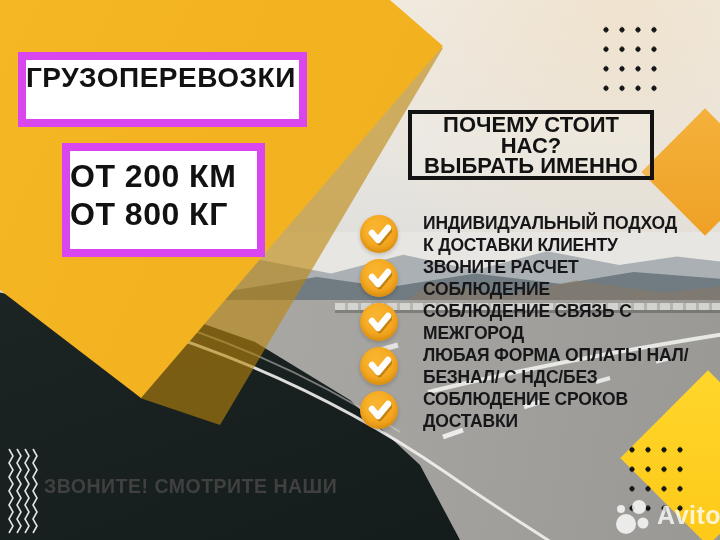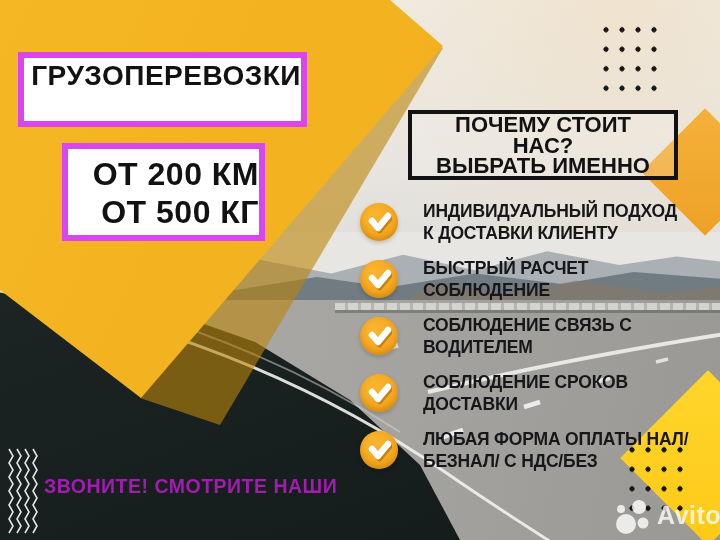--- a/index.html
+++ b/index.html
@@ -42,42 +42,42 @@
   .right-diamond{left:660px;top:127px;width:90px;height:90px;transform:rotate(45deg);
     background:linear-gradient(135deg,#F4B13B 0%,#EFA126 100%);}
   .br-diamond{left:646px;top:396px;width:124px;height:124px;transform:rotate(45deg);
     background:linear-gradient(135deg,#FFD62B 0%,#FDC918 100%);}
   .dots{background-image:radial-gradient(circle,#161616 2.3px,rgba(0,0,0,0) 2.9px);
     background-size:16px 19.5px;background-position:4px 4px;}
   .dots-tr{left:594px;top:16px;width:64px;height:76px;}
   .dots-br{left:620px;top:436px;width:66px;height:76px;}
 
   
-  .card{background:#FFFFFF;border:6px solid #d946ef;color:#121212;text-align:right;overflow:visible;}
+  .card{background:#FFFFFF;border:8px solid #d946ef;color:#121212;text-align:left;overflow:visible;}
   .title-card{left:18px;top:52px;width:289px;height:75px;}
   .title-card .l1{font-size:28px;font-weight:800;letter-spacing:.5px;line-height:30px;margin-top:3px;white-space:nowrap;}
   .title-card .l2{font-size:41px;font-weight:900;letter-spacing:3px;line-height:38px;white-space:nowrap;}
-  .limits-card{left:62px;top:143px;width:203px;height:98px;padding-top:6px;}
+  .limits-card{left:62px;top:143px;width:203px;height:114px;padding-top:6px;}
   .limit-row{font-size:32px;font-weight:900;line-height:38px;letter-spacing:.5px;white-space:nowrap;}
   .limit-row .unit{font-weight:700;}
-  .benefits-heading{left:408px;top:110px;width:270px;height:70px;
+  .benefits-heading{left:408px;top:110px;width:246px;height:70px;
     border:4px solid #121212;background:rgba(250,250,248,.18);color:#121212;
     text-align:center;font-size:22px;font-weight:800;line-height:20.5px;padding-top:1px;}
 
   
-  .benefits-list{left:360px;top:200px;width:348px;display:flex;flex-direction:column;gap:13px;}
+  .benefits-list{left:360px;top:212px;width:348px;display:flex;flex-direction:column;}
   .benefit{display:flex;align-items:center;}
   .check{flex:0 0 38px;width:38px;height:38px;border-radius:50%;margin-right:25px;
     background:radial-gradient(circle at 38% 32%,#F9B62F 0%,#F5A61F 60%,#EF9B12 100%);
     box-shadow:inset 0 -3px 5px rgba(160,100,0,.35), 0 2px 4px rgba(0,0,0,.18);
     display:flex;align-items:center;justify-content:center;}
   .benefit-text{font-size:17.5px;font-weight:800;color:#17171A;line-height:22px;letter-spacing:-.2px;}
 
   
-  .cta{left:44px;top:476px;color:#a21caf;font-size:19.5px;font-weight:800;line-height:21px;letter-spacing:.5px;}
+  .cta{left:44px;top:476px;color:#404040;font-size:19.5px;font-weight:800;line-height:21px;letter-spacing:.5px;}
   .zigzag{left:6px;top:447px;}
   .avito{left:612px;top:498px;display:flex;align-items:flex-start;}
   .avito-text{color:rgba(255,255,255,.78);font-size:25px;font-weight:700;line-height:34px;margin-left:5px;letter-spacing:.5px;}
 </style>
 </head>
 <body>
 
 <div id="canvas">
 
   <div class="abs sky"></div>
@@ -110,21 +110,21 @@
 
   <div class="abs card title-card">
     <div class="l1">ГРУЗОПЕРЕВОЗКИ</div>
   </div>
 
   <div class="abs card limits-card">
     <div class="limit-row">
       <span>ОТ</span>&nbsp;<span>200</span>&nbsp;<span class="unit">КМ</span>
     </div>
     <div class="limit-row">
-      <span>ОТ</span>&nbsp;<span>500</span>&nbsp;<span class="unit">КГ</span>
+      <span>ОТ</span>&nbsp;<span>800</span>&nbsp;<span class="unit">КГ</span>
     </div>
   </div>
 
   <div class="abs benefits-heading">
     <div>ПОЧЕМУ СТОИТ</div>
     <div>НАС?</div>
     <div>ВЫБРАТЬ ИМЕННО</div>
   </div>
 
   <div class="abs benefits-list">
@@ -141,58 +141,58 @@
       </div>
     </div>
     <div class="benefit">
       <span class="check">
         <svg width="26" height="26" viewBox="-13 -13 26 26">
             <path d="M -7 -1 L -1 6 L 9 -6" stroke="rgba(130,85,0,.45)" stroke-width="6.5" fill="none" stroke-linecap="round" stroke-linejoin="round" transform="translate(1.5,2)"></path>
             <path d="M -7 -1 L -1 6 L 9 -6" stroke="#FFFFFF" stroke-width="6.5" fill="none" stroke-linecap="round" stroke-linejoin="round"></path>
           </svg>
       </span>
       <div class="benefit-text">
-        <div>БЫСТРЫЙ РАСЧЕТ</div>
+        <div>ЗВОНИТЕ РАСЧЕТ</div>
           <div>СОБЛЮДЕНИЕ</div>
       </div>
     </div>
     <div class="benefit">
       <span class="check">
         <svg width="26" height="26" viewBox="-13 -13 26 26">
             <path d="M -7 -1 L -1 6 L 9 -6" stroke="rgba(130,85,0,.45)" stroke-width="6.5" fill="none" stroke-linecap="round" stroke-linejoin="round" transform="translate(1.5,2)"></path>
             <path d="M -7 -1 L -1 6 L 9 -6" stroke="#FFFFFF" stroke-width="6.5" fill="none" stroke-linecap="round" stroke-linejoin="round"></path>
           </svg>
       </span>
       <div class="benefit-text">
         <div>СОБЛЮДЕНИЕ СВЯЗЬ С</div>
-          <div>ВОДИТЕЛЕМ</div>
+          <div>МЕЖГОРОД</div>
+      </div>
+    </div>
+    <div class="benefit">
+      <span class="check">
+        <svg width="26" height="26" viewBox="-13 -13 26 26">
+            <path d="M -7 -1 L -1 6 L 9 -6" stroke="rgba(130,85,0,.45)" stroke-width="6.5" fill="none" stroke-linecap="round" stroke-linejoin="round" transform="translate(1.5,2)"></path>
+            <path d="M -7 -1 L -1 6 L 9 -6" stroke="#FFFFFF" stroke-width="6.5" fill="none" stroke-linecap="round" stroke-linejoin="round"></path>
+          </svg>
+      </span>
+      <div class="benefit-text">
+        <div>ЛЮБАЯ ФОРМА ОПЛАТЫ НАЛ/</div>
+          <div>БЕЗНАЛ/ С НДС/БЕЗ</div>
       </div>
     </div>
     <div class="benefit">
       <span class="check">
         <svg width="26" height="26" viewBox="-13 -13 26 26">
             <path d="M -7 -1 L -1 6 L 9 -6" stroke="rgba(130,85,0,.45)" stroke-width="6.5" fill="none" stroke-linecap="round" stroke-linejoin="round" transform="translate(1.5,2)"></path>
             <path d="M -7 -1 L -1 6 L 9 -6" stroke="#FFFFFF" stroke-width="6.5" fill="none" stroke-linecap="round" stroke-linejoin="round"></path>
           </svg>
       </span>
       <div class="benefit-text">
         <div>СОБЛЮДЕНИЕ СРОКОВ</div>
           <div>ДОСТАВКИ</div>
-      </div>
-    </div>
-    <div class="benefit">
-      <span class="check">
-        <svg width="26" height="26" viewBox="-13 -13 26 26">
-            <path d="M -7 -1 L -1 6 L 9 -6" stroke="rgba(130,85,0,.45)" stroke-width="6.5" fill="none" stroke-linecap="round" stroke-linejoin="round" transform="translate(1.5,2)"></path>
-            <path d="M -7 -1 L -1 6 L 9 -6" stroke="#FFFFFF" stroke-width="6.5" fill="none" stroke-linecap="round" stroke-linejoin="round"></path>
-          </svg>
-      </span>
-      <div class="benefit-text">
-        <div>ЛЮБАЯ ФОРМА ОПЛАТЫ НАЛ/</div>
-          <div>БЕЗНАЛ/ С НДС/БЕЗ</div>
       </div>
     </div>
   </div>
 
   <svg class="abs zigzag" width="34" height="90" viewBox="0 0 34 90">
     <g stroke="#FFFFFF" stroke-width="1.6" fill="none" opacity="0.88">
       <polyline points="3,2 7,9 3,16 7,23 3,30 7,37 3,44 7,51 3,58 7,65 3,72 7,79 3,86"></polyline>
       <polyline points="11,2 15,9 11,16 15,23 11,30 15,37 11,44 15,51 11,58 15,65 11,72 15,79 11,86"></polyline>
       <polyline points="19,2 23,9 19,16 23,23 19,30 23,37 19,44 23,51 19,58 23,65 19,72 23,79 19,86"></polyline>
       <polyline points="27,2 31,9 27,16 31,23 27,30 31,37 27,44 31,51 27,58 31,65 27,72 31,79 27,86"></polyline>

